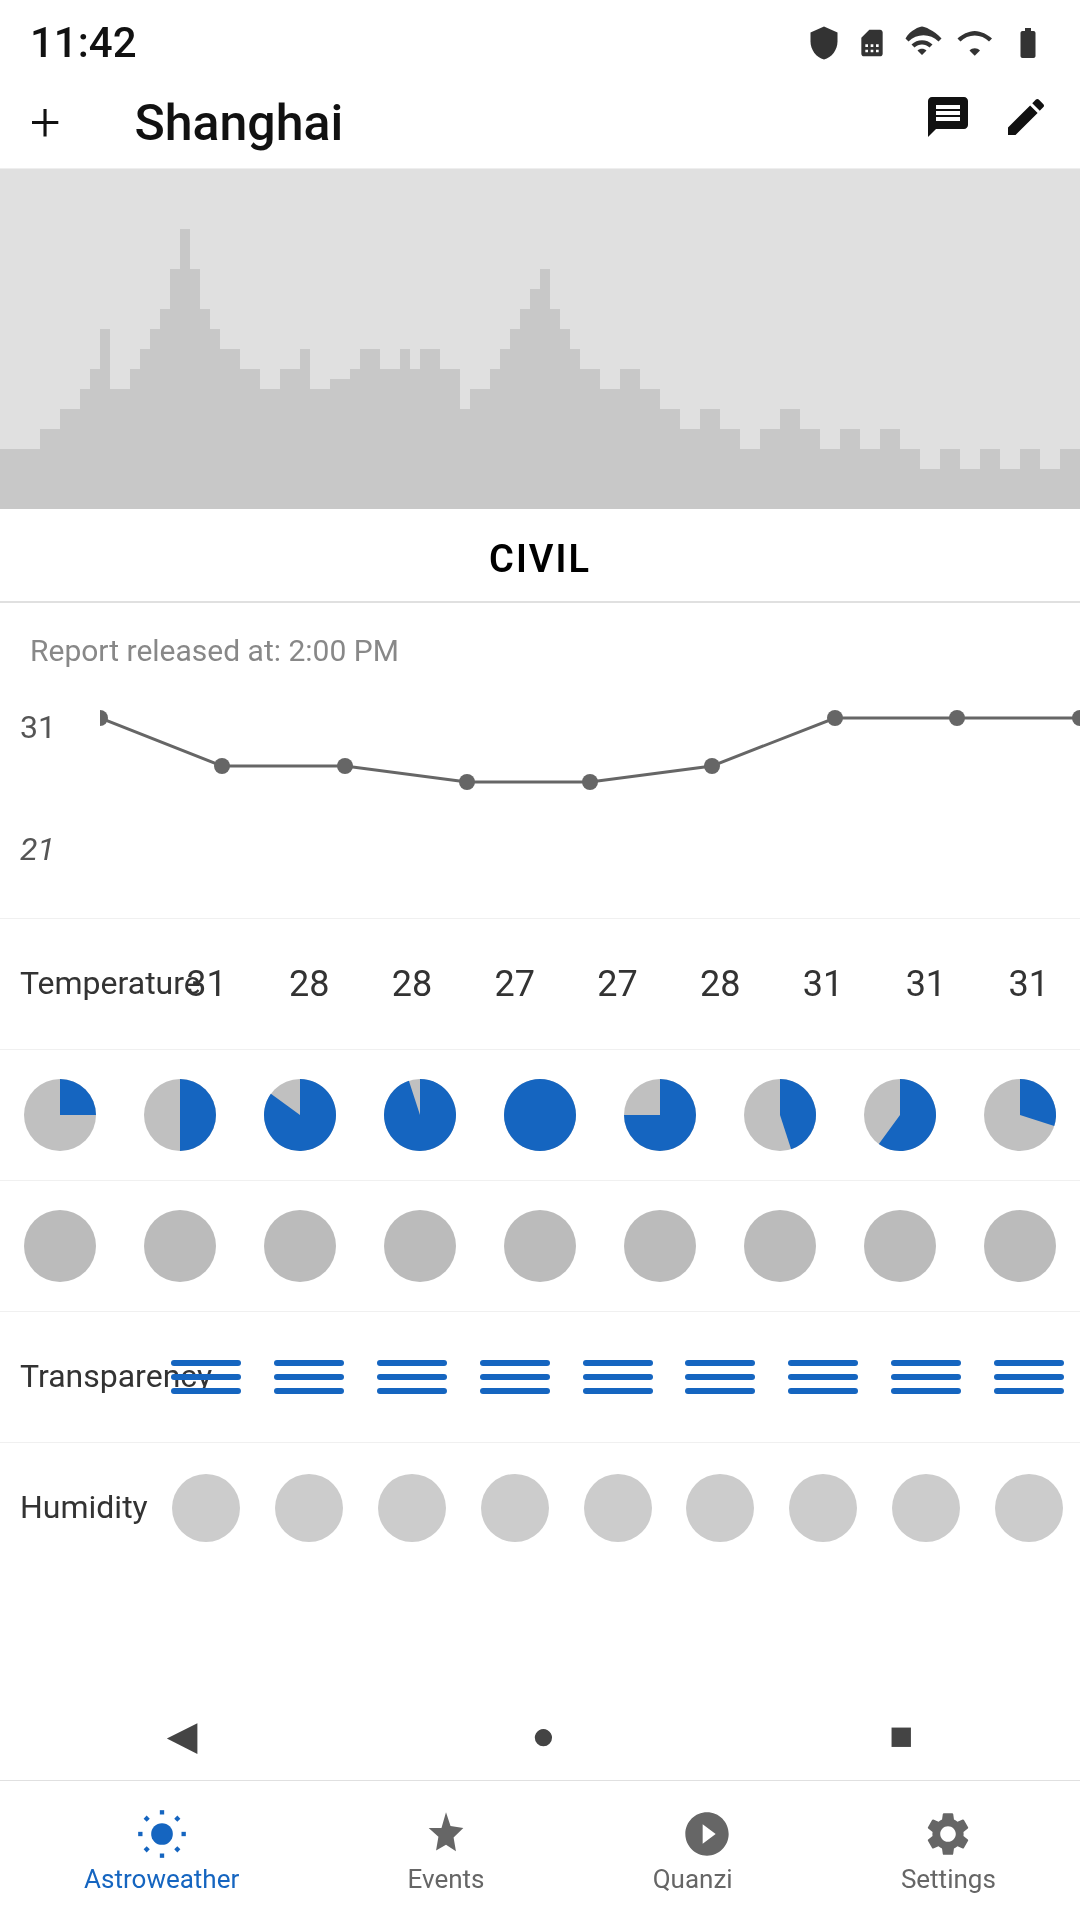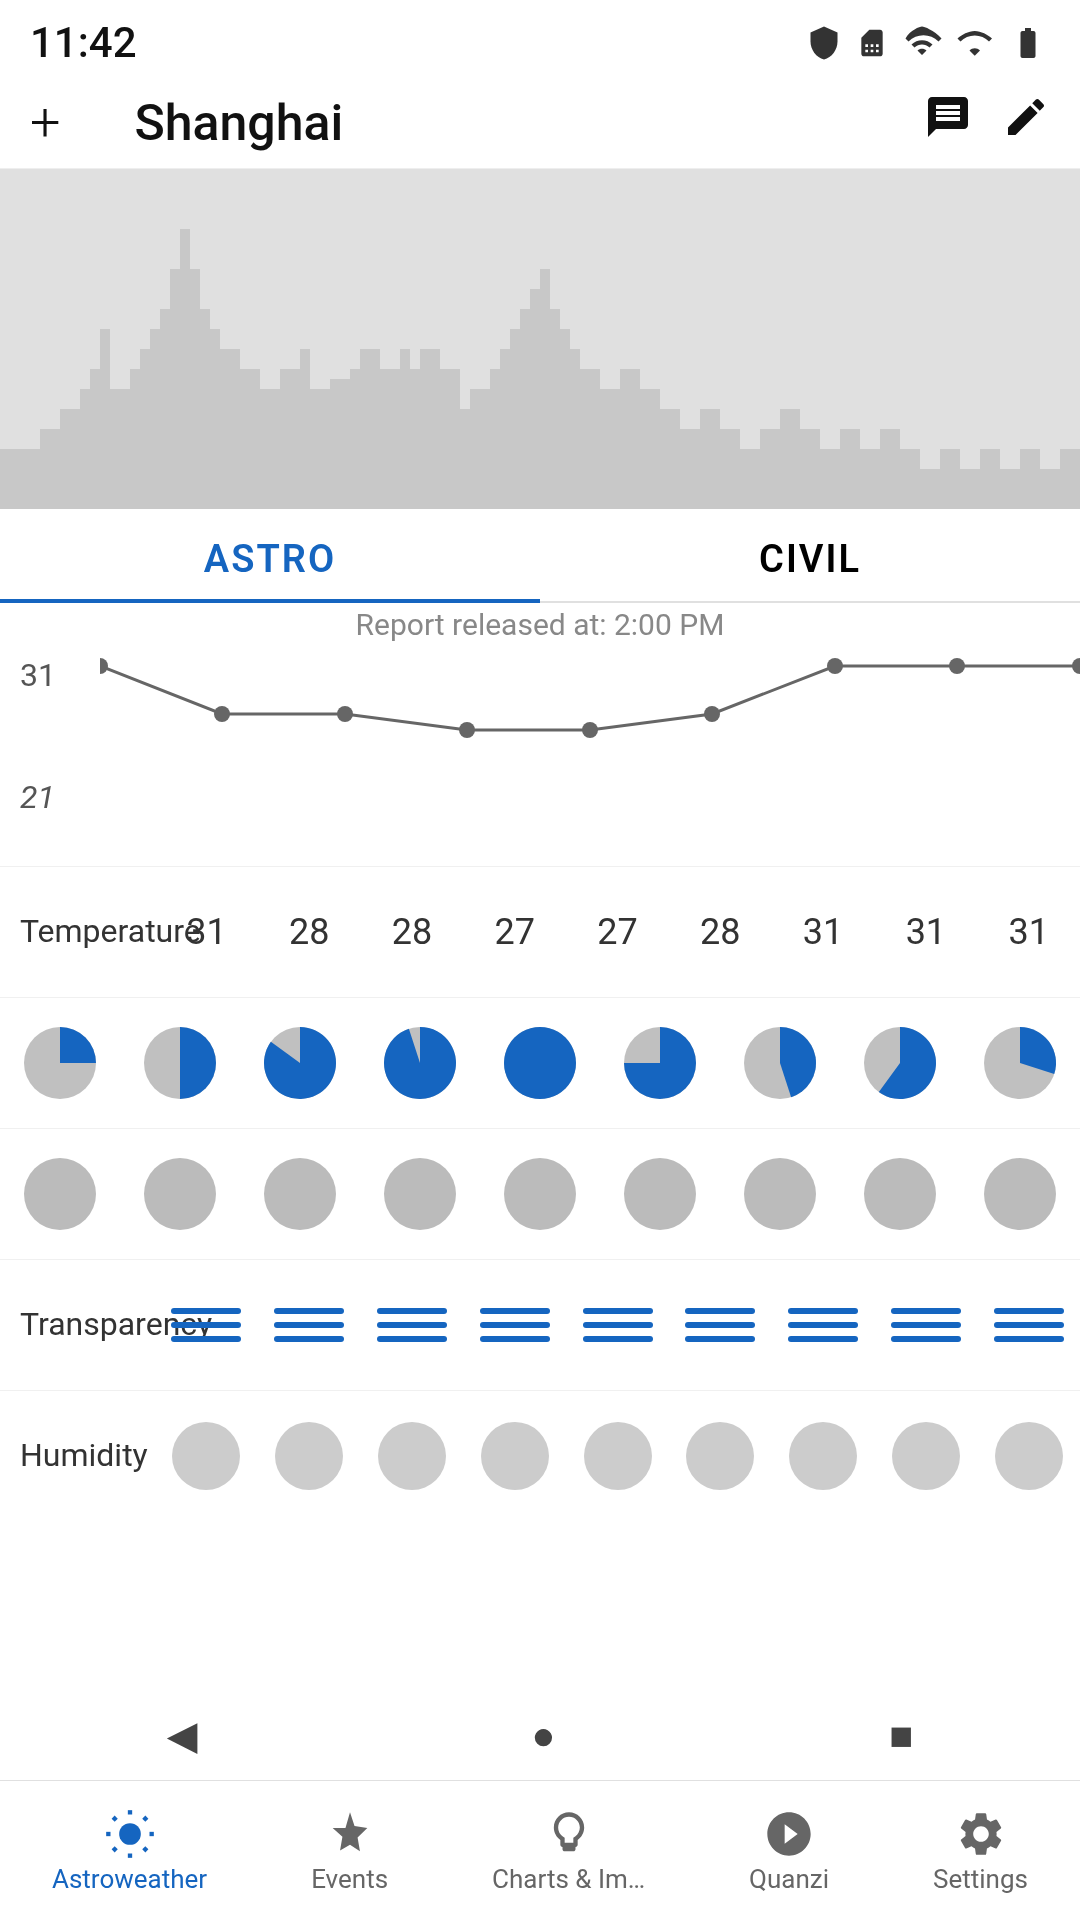--- a/index.html
+++ b/index.html
@@ -103,22 +103,22 @@
       position: absolute;
       bottom: -2px;
       left: 0;
       right: 0;
       height: 4px;
       background: #1565c0;
     }
 
     
     .report-info {
-      text-align: center;
-      padding: 4px 30px;
+      text-align: left;
+      padding: 30px 30px;
       font-size: 30px;
       color: #888;
       background: #fff;
     }
 
     
     .chart-area {
       background: #fff;
       padding: 0 0 10px 0;
       position: relative;
@@ -298,21 +298,20 @@
     <svg class="skyline-svg" viewBox="0 0 1080 340" preserveAspectRatio="xMidYMax meet">
       <rect width="1080" height="340" fill="#e0e0e0"></rect>
 
       <polygon points="
         0,340 0,280 40,280 40,260 60,260 60,240 80,240 80,220 90,220 90,200 100,200 100,160 110,160 110,220 130,220 130,200 140,200 140,180 150,180 150,160 160,160 160,140 170,140 170,100 180,100 180,60 190,60 190,100 200,100 200,140 210,140 210,160 220,160 220,180 240,180 240,200 260,200 260,220 280,220 280,200 300,200 300,180 310,180 310,220 330,220 330,210 350,210 350,200 360,200 360,180 380,180 380,200 400,200 400,180 410,180 410,200 420,200 420,180 440,180 440,200 460,200 460,240 470,240 470,220 490,220 490,200 500,200 500,180 510,180 510,160 520,160 520,140 530,140 530,120 540,120 540,100 550,100 550,140 560,140 560,160 570,160 570,180 580,180 580,200 600,200 600,220 620,220 620,200 640,200 640,220 660,220 660,240 680,240 680,260 700,260 700,240 720,240 720,260 740,260 740,280 760,280 760,260 780,260 780,240 800,240 800,260 820,260 820,280 840,280 840,260 860,260 860,280 880,280 880,260 900,260 900,280 920,280 920,300 940,300 940,280 960,280 960,300 980,300 980,280 1000,280 1000,300 1020,300 1020,280 1040,280 1040,300 1060,300 1060,280 1080,280 1080,340
       " fill="#c8c8c8"></polygon>
     </svg>
   </div>
 
   <div class="tabs">
-    <div class="tab active">ASTRO</div>
     <div class="tab">CIVIL</div>
   </div>
 
   <div class="report-info">Report released at: 2:00 PM</div>
 
   <div class="chart-area">
     <div style="position:relative; height:200px; margin: 0 0 10px 0;">
       <div style="position:absolute; left:20px; top:10px; font-size:32px; color:#555;">31</div>
       <div style="position:absolute; left:20px; bottom:30px; font-size:32px; color:#555;font-style:italic;">21</div>
       <svg style="position:absolute; left:100px; top:0; width:calc(100% - 100px); height:200px;" viewBox="0 0 980 200" preserveAspectRatio="none">
@@ -581,29 +580,21 @@
     <span class="nav-label" style="color: #1565c0">Astroweather</span>
   </div>
     <div class="nav-item" style="color: rgb(102, 102, 102);">
     <span style="color: #666">
       <svg width="52" height="52" viewBox="0 0 24 24" fill="currentColor">
           <path d="M12 2l2.09 6.26L20 9.27l-4.5 4.38 1.09 6.35L12 17l-4.59 2.6 1.09-6.35L4 9.27l5.91-.01z"></path>
         </svg>
     </span>
     <span class="nav-label" style="color: #666">Events</span>
   </div>
-    <div class="nav-item" style="color: rgb(102, 102, 102);">
-    <span style="color: #666">
-      <svg width="52" height="52" viewBox="0 0 24 24" fill="currentColor">
-          <path d="M12 2C8.14 2 5 5.14 5 9c0 2.38 1.19 4.47 3 5.74V17c0 .55.45 1 1 1h6c.55 0 1-.45 1-1v-2.26c1.81-1.27 3-3.36 3-5.74 0-3.86-3.14-7-7-7zm2.85 11.1l-.85.6V16h-4v-2.3l-.85-.6A4.997 4.997 0 0 1 7 9c0-2.76 2.24-5 5-5s5 2.24 5 5c0 1.63-.8 3.16-2.15 4.1zM9 18v1c0 .55.45 1 1 1h4c.55 0 1-.45 1-1v-1H9z"></path>
-        </svg>
-    </span>
-    <span class="nav-label" style="color: #666">Charts &amp; Im…</span>
-  </div>
-    <div class="nav-item" style="color: rgb(102, 102, 102);">
+    <div class="nav-item" style="color: rgb(102, 102, 102); align-items: flex-end;">
     <span style="color: #666">
       <svg width="52" height="52" viewBox="0 0 24 24" fill="currentColor">
           <path d="M12 2C6.48 2 2 6.48 2 12s4.48 10 10 10 10-4.48 10-10S17.52 2 12 2zm-2 14.5v-9l6 4.5-6 4.5z"></path>
         </svg>
     </span>
     <span class="nav-label" style="color: #666">Quanzi</span>
   </div>
     <div class="nav-item" style="color: rgb(102, 102, 102);">
     <span style="color: #666">
       <svg width="52" height="52" viewBox="0 0 24 24" fill="currentColor">

